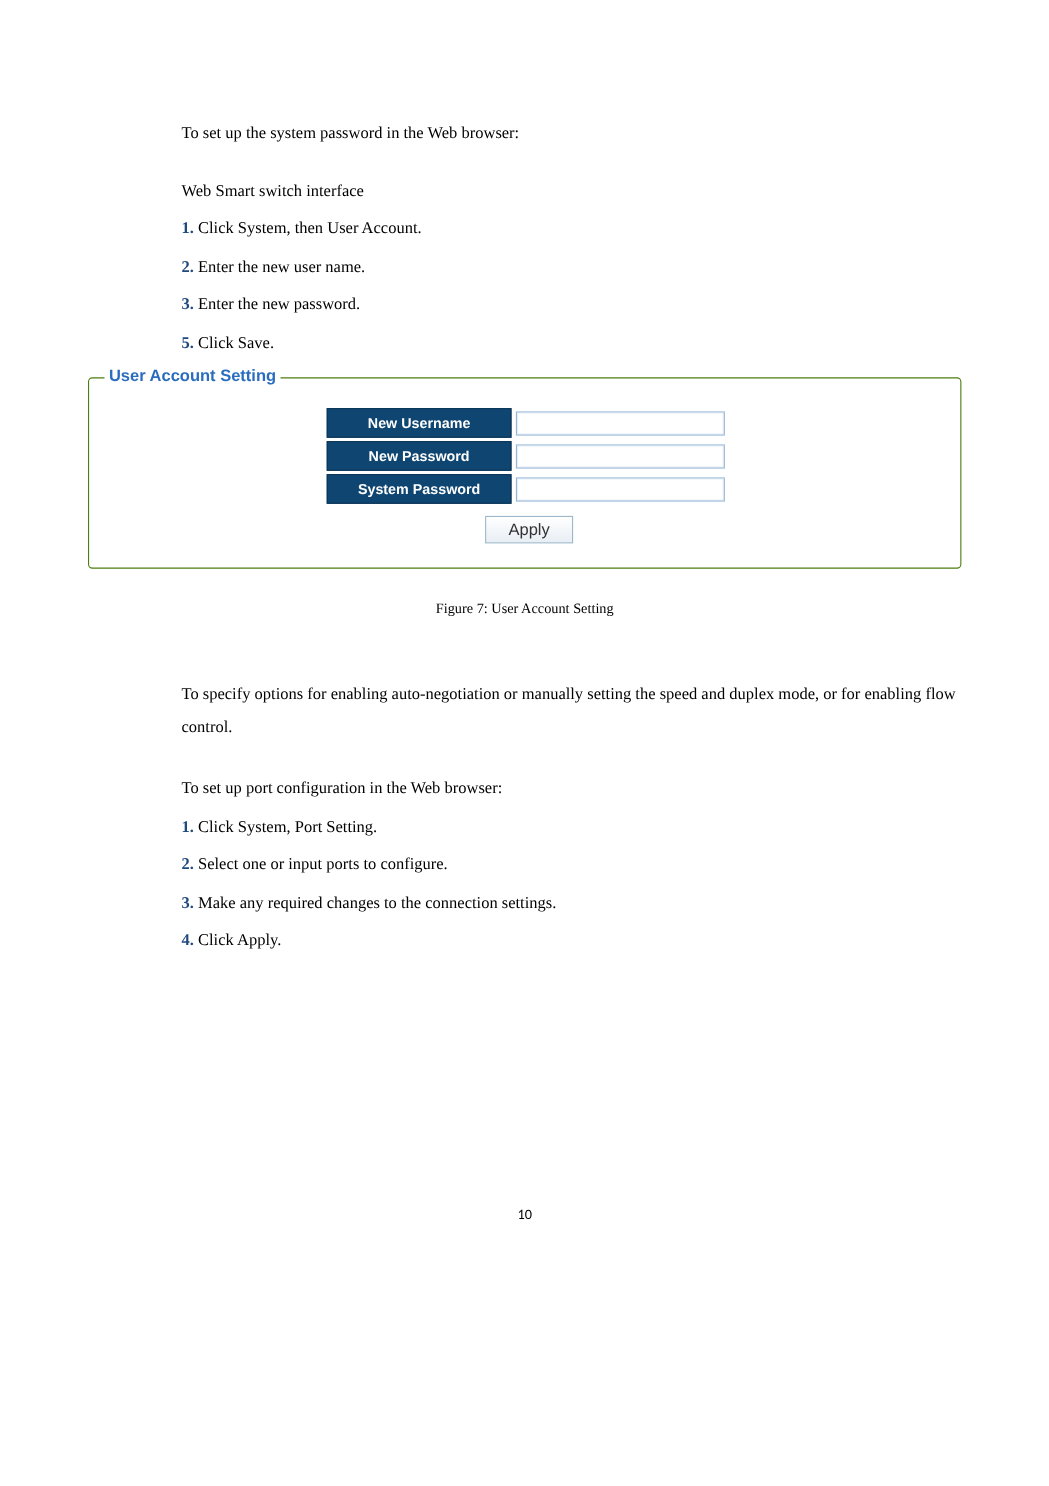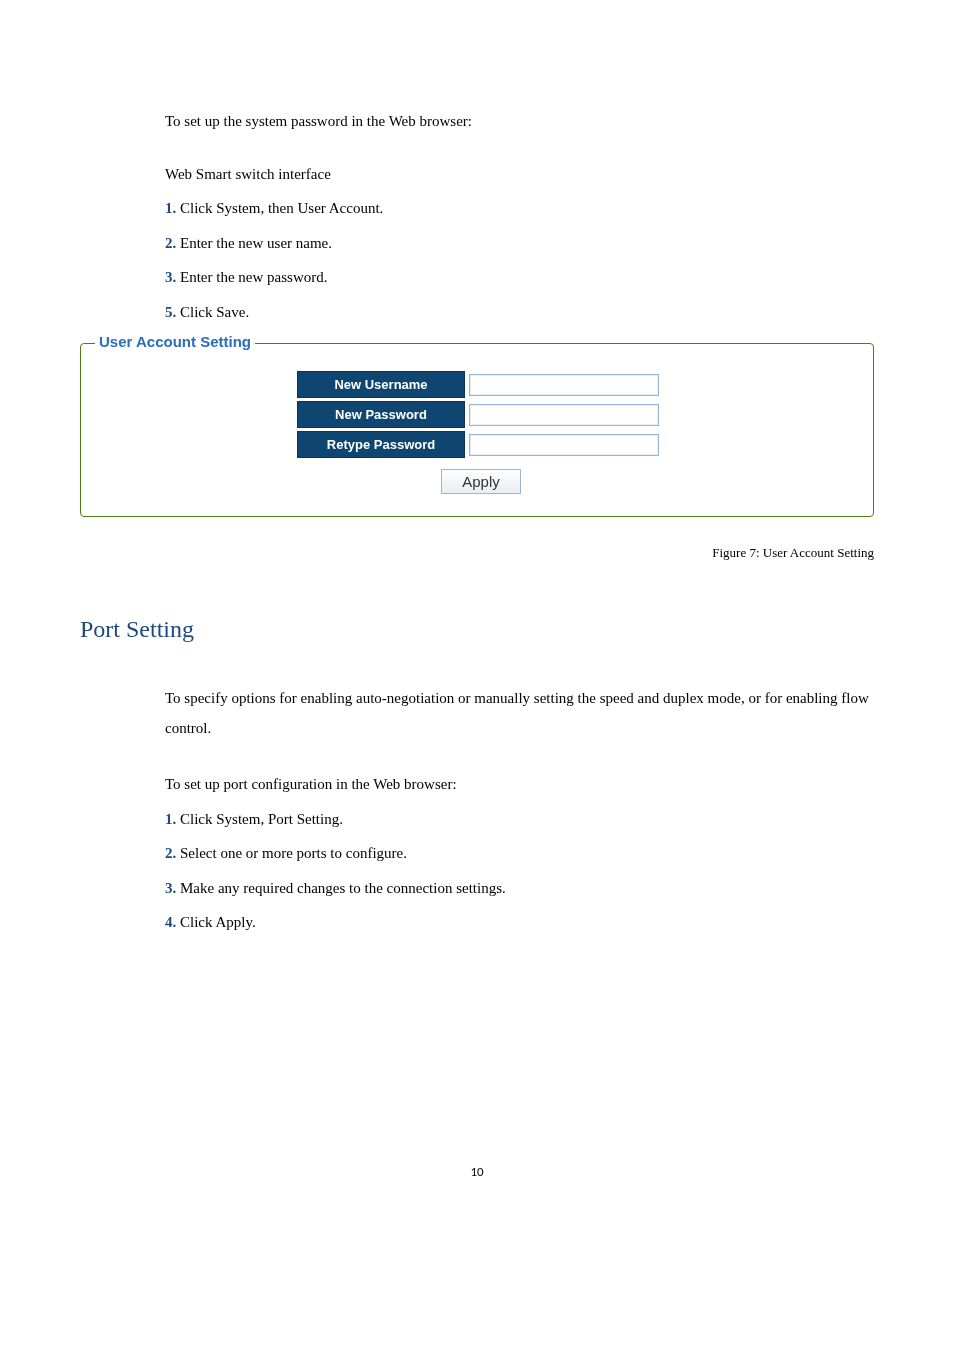--- a/index.html
+++ b/index.html
@@ -95,21 +95,21 @@
   .apply-btn {
     font-family: Arial, sans-serif;
     font-size: 15px;
     color: #333;
     padding: 3px 20px;
     border: 1px solid #9cb7c9;
     background: linear-gradient(#ffffff, #e8eef4);
     cursor: pointer;
   }
   .caption {
-    text-align: right;
+    text-align: center;
     font-size: 13px;
     margin: 28px 0 55px 0;
   }
   .page-num {
     text-align: center;
     font-size: 13px;
     font-family: Calibri, Arial, sans-serif;
     margin-top: 230px;
   }
 </style>
@@ -144,46 +144,45 @@
         <tbody>
             <tr>
           <td class="label-cell">New Username</td>
           <td class="input-cell"><input type="text" class="text-input" style=""></td>
         </tr>
         <tr>
           <td class="label-cell">New Password</td>
           <td class="input-cell"><input type="password" class="text-input" style=""></td>
         </tr>
         <tr>
-          <td class="label-cell">Retype Password</td>
+          <td class="label-cell">System Password</td>
           <td class="input-cell"><input type="password" class="text-input" style=""></td>
         </tr>
         <tr>
           <td colspan="2" class="apply-row">
             <button class="apply-btn">Apply</button>
           </td>
         </tr>
       </tbody>
         </table>
     </div>
   </div>
 
   <div class="caption">Figure 7: User Account Setting</div>
 
-  <h2 class="section-heading">Port Setting</h2>
 
   <div class="body-block">
     <p class="para" style="line-height:2.0;">To specify options for enabling auto-negotiation or manually setting the speed and duplex mode, or for enabling flow control.</p>
     <p class="sub-intro">To set up port configuration in the Web browser:</p>
 
     <p class="step">
       <span class="step-num">1.</span><span> Click System, Port Setting.</span>
     </p>
     <p class="step">
-      <span class="step-num">2.</span><span> Select one or more ports to configure.</span>
+      <span class="step-num">2.</span><span> Select one or input ports to configure.</span>
     </p>
     <p class="step">
       <span class="step-num">3.</span><span> Make any required changes to the connection settings.</span>
     </p>
     <p class="step">
       <span class="step-num">4.</span><span> Click Apply.</span>
     </p>
   </div>
 
   <div class="page-num">10</div>

